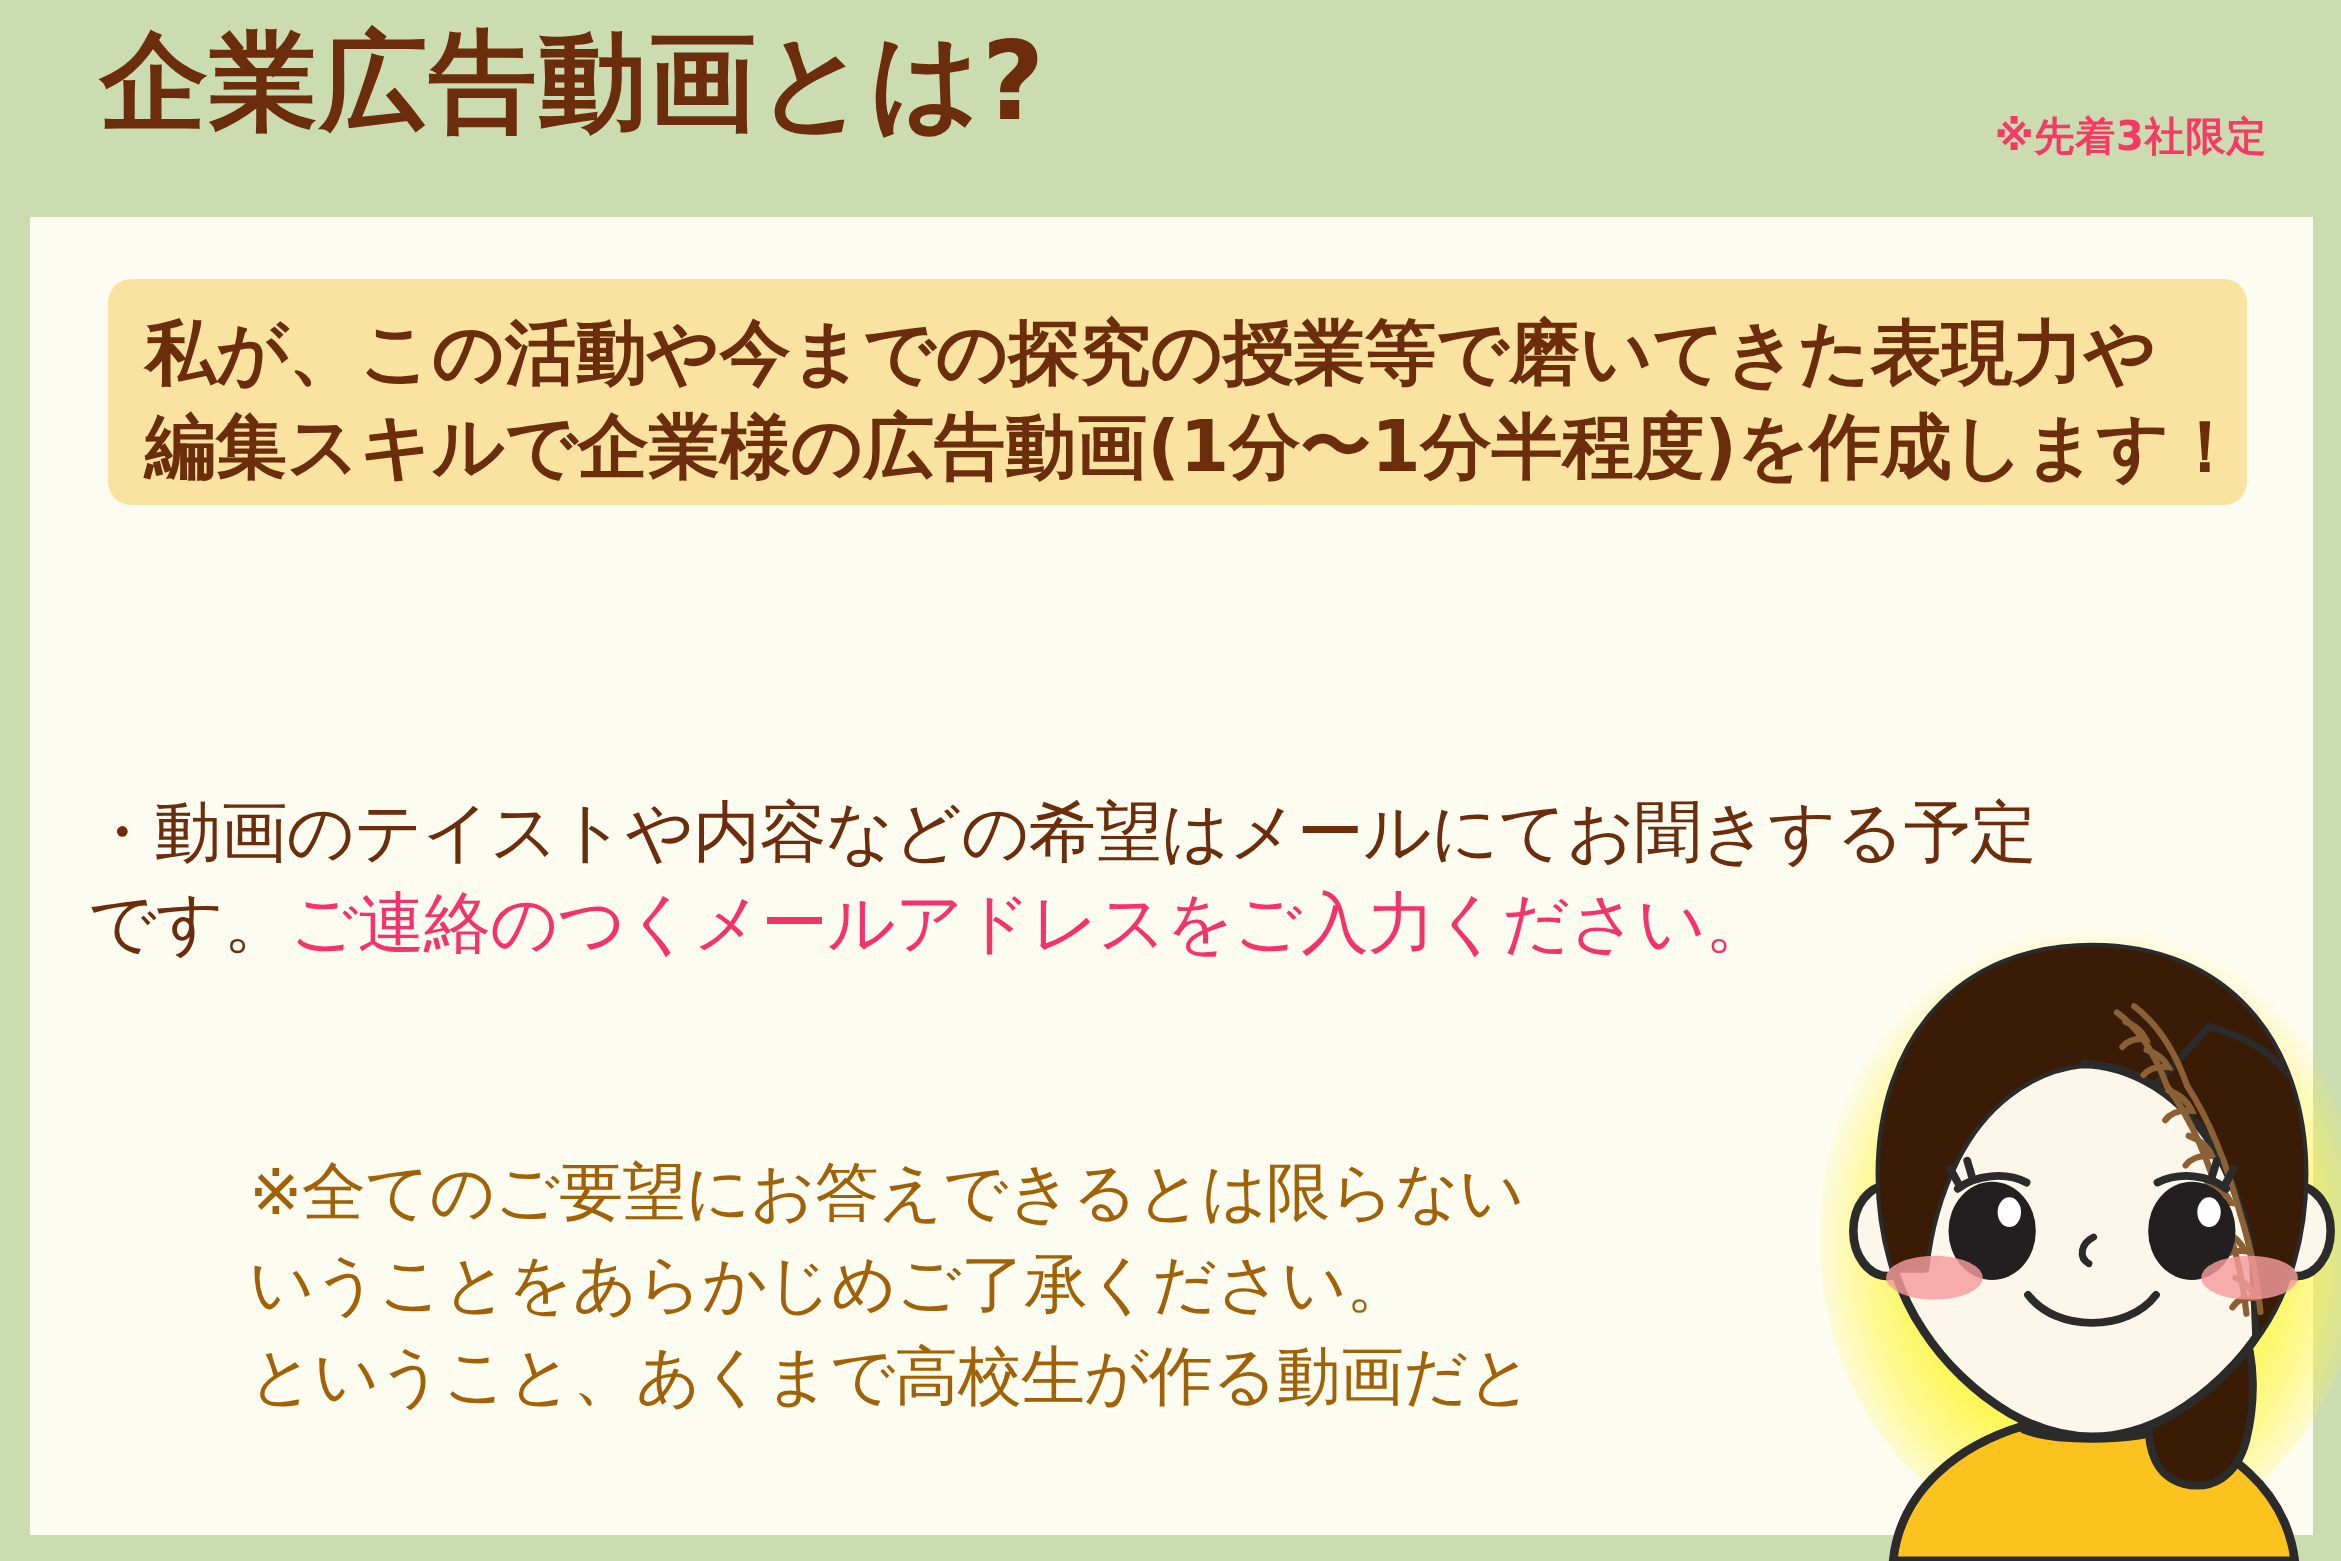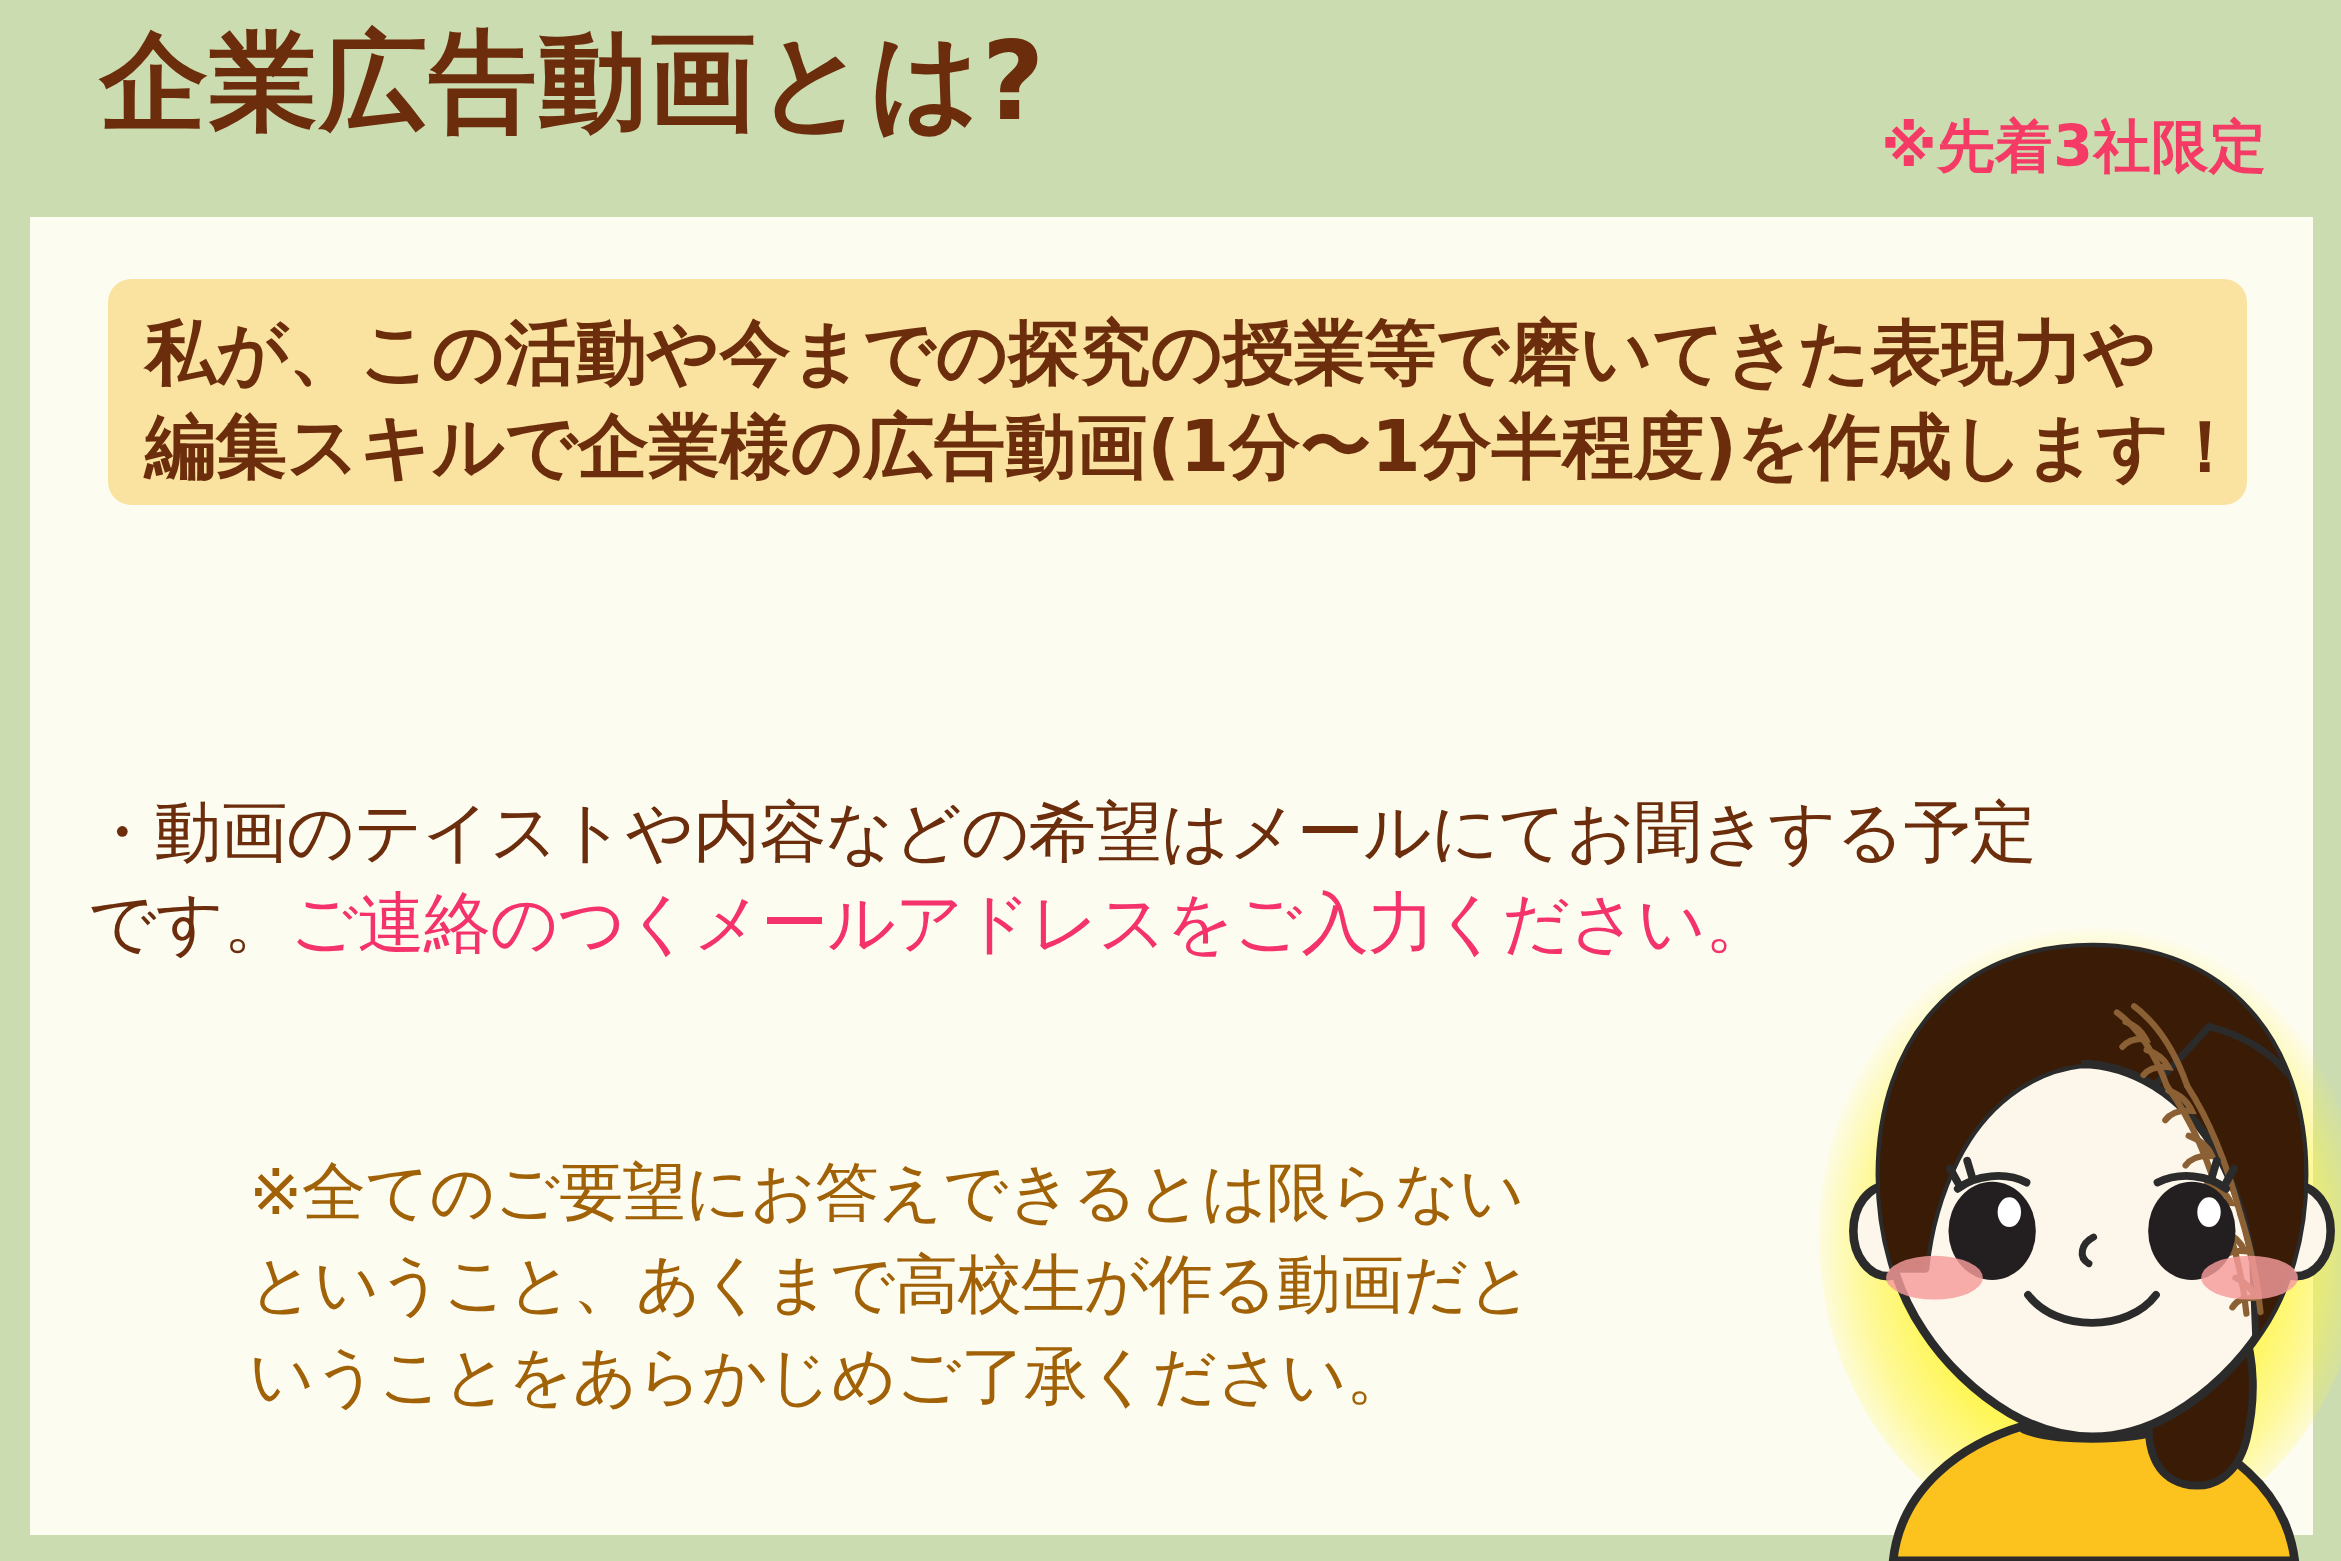--- a/index.html
+++ b/index.html
@@ -38,21 +38,21 @@
     color: #6b2d0c;
     letter-spacing: 1.6px;
     line-height: 1.1;
     white-space: nowrap;
   }
 
   .limited-note {
     position: absolute;
     right: 75px;
     top: 109px;
-    font-size: 57px;
+    font-size: 40px;
     font-weight: 700;
     color: #f43a65;
     letter-spacing: 0.8px;
     white-space: nowrap;
   }
 
   
   .card {
     position: absolute;
     left: 30px;
@@ -157,22 +157,22 @@
     </div>
 
 
     <div class="body-block bullet-2">
       <div class="body-line brown">・動画のテイストや内容などの希望はメールにてお聞きする予定</div>
       <div class="body-line"><span class="brown">です。</span><span class="pink">ご連絡のつくメールアドレスをご入力ください。</span></div>
     </div>
 
     <div class="teal-block">
       <div class="teal-line">※全てのご要望にお答えできるとは限らない</div>
+      <div class="teal-line">いうことをあらかじめご了承ください。</div>
       <div class="teal-line">ということ、あくまで高校生が作る動画だと</div>
-      <div class="teal-line">いうことをあらかじめご了承ください。</div>
     </div>
 
   </div>
 
   <div class="character">
     <svg viewBox="0 0 700 815" xmlns="http://www.w3.org/2000/svg">
       <defs>
         <radialGradient id="glowGrad" cx="50%" cy="52%" r="52%">
           <stop offset="0%" stop-color="#fff64a" stop-opacity="1"></stop>
           <stop offset="62%" stop-color="#fff64a" stop-opacity="1"></stop>

